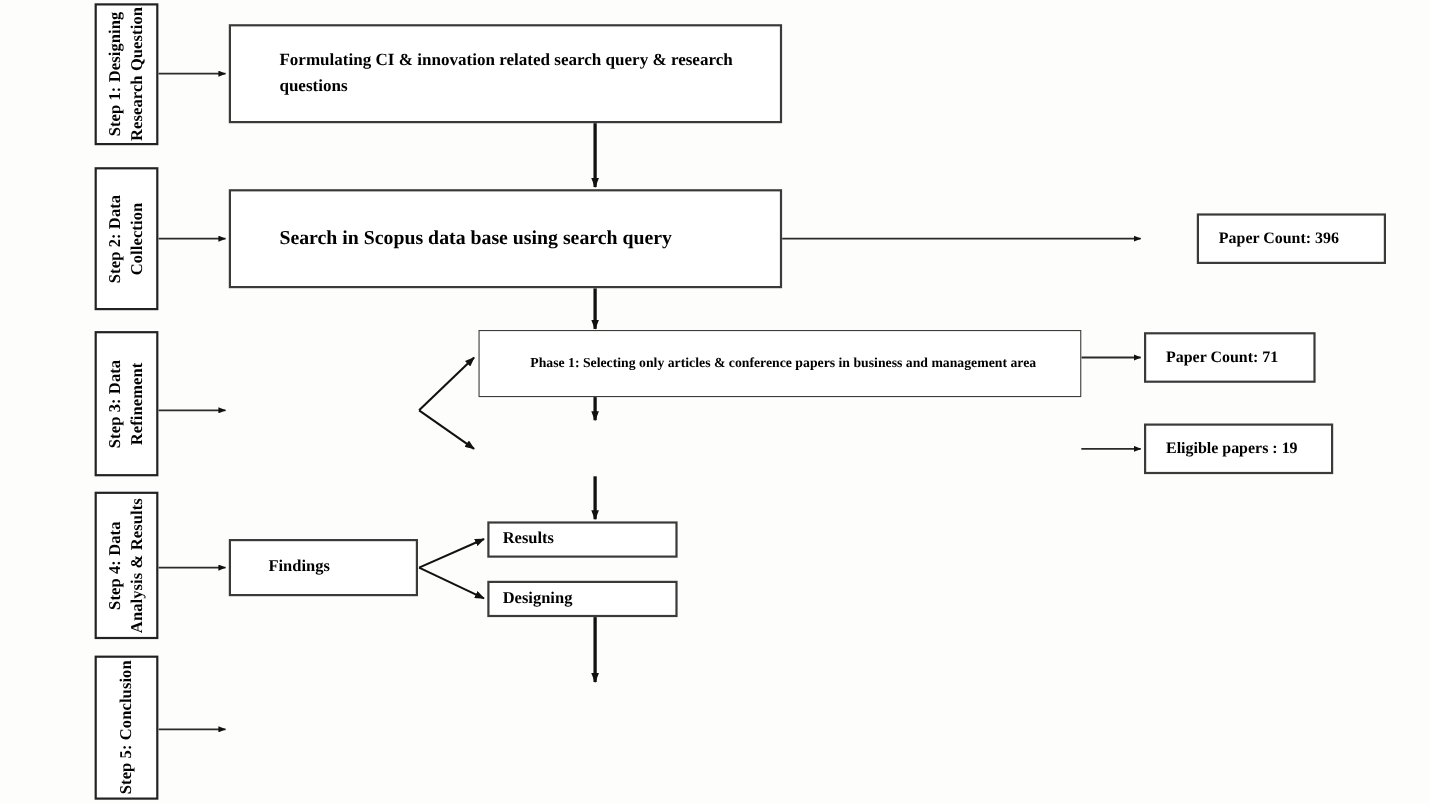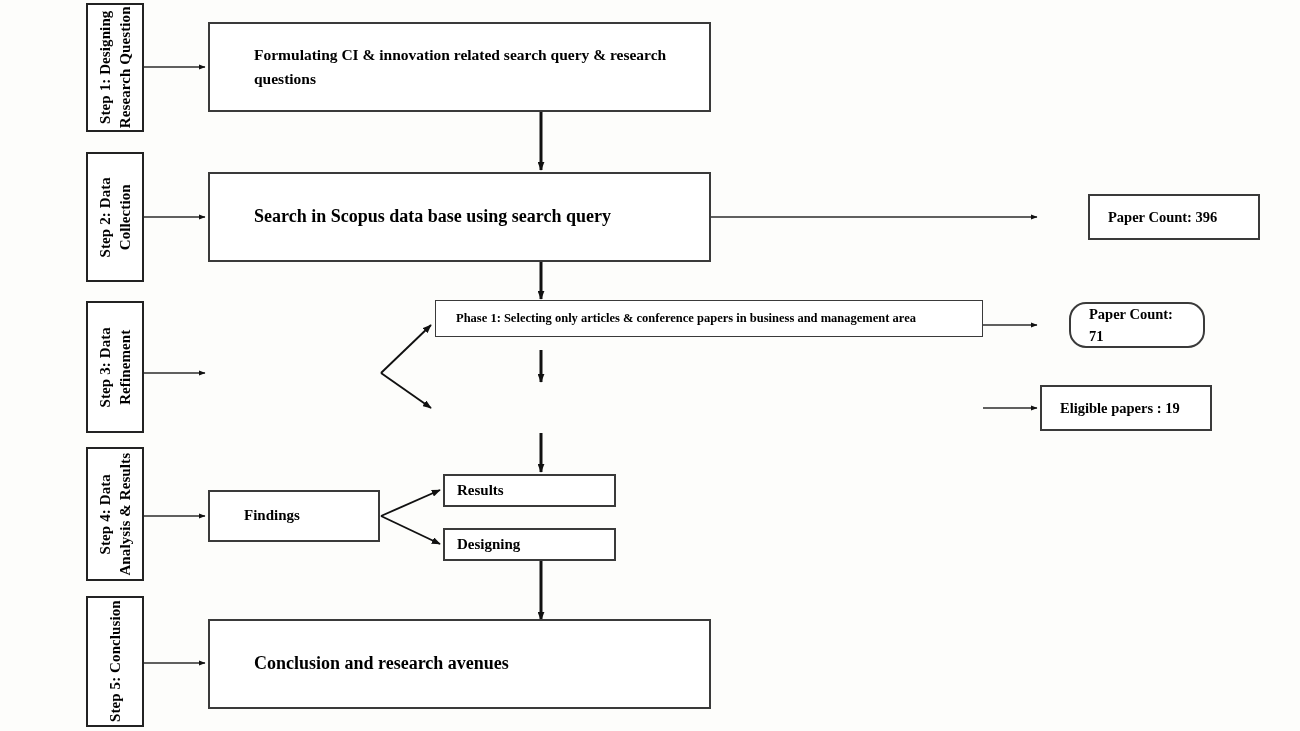--- a/index.html
+++ b/index.html
@@ -152,46 +152,43 @@
 
   <div class="box" style="left:208px; top:22px; width:503px; height:90px;">
     <div class="box-label t-lg">Formulating CI &amp; innovation related search query &amp; research questions</div>
   </div>
 
   <div class="box" style="left:208px; top:172px; width:503px; height:90px;">
     <div class="box-label t-md">Search in Scopus data base using search query</div>
   </div>
 
 
-  <div class="box thin" style="left:435px; top:300px; width:548px; height:37px;">
+  <div class="box thin" style="left:435px; top:300px; width:548px; height:61px;justify-content:center;">
     <div class="box-label t-sm">Phase 1: Selecting only articles &amp; conference papers in business and management area</div>
   </div>
 
 
   <div class="box" style="left:208px; top:490px; width:172px; height:52px;">
     <div class="box-label t-fd">Findings</div>
   </div>
 
   <div class="box" style="left:443px; top:474px; width:173px; height:33px;">
     <div class="box-label t-rs">Results</div>
   </div>
 
   <div class="box" style="left:443px; top:528px; width:173px; height:33px;">
     <div class="box-label t-rs">Designing</div>
   </div>
 
-  <div class="box" style="left:208px; top:619px; width:503px; height:90px;">
-    <div class="box-label t-md">Conclusion and research avenues</div>
-  </div>
 
   <div class="box" style="left:1040px; top:194px; width:172px; height:46px;margin-left:48px;">
     <div class="box-label t-ct">Paper Count: 396</div>
   </div>
 
-  <div class="box" style="left:1069px; top:302px; width:136px; height:46px;border-radius:17px;">
+  <div class="box" style="left:1040px; top:302px; width:156px; height:46px;">
     <div class="box-label t-ct">Paper Count: 71</div>
   </div>
 
   <div class="box" style="left:1040px; top:385px; width:172px; height:46px;">
     <div class="box-label t-ct">Eligible papers : 19</div>
   </div>
 
 </div>
 
 </body></html>

